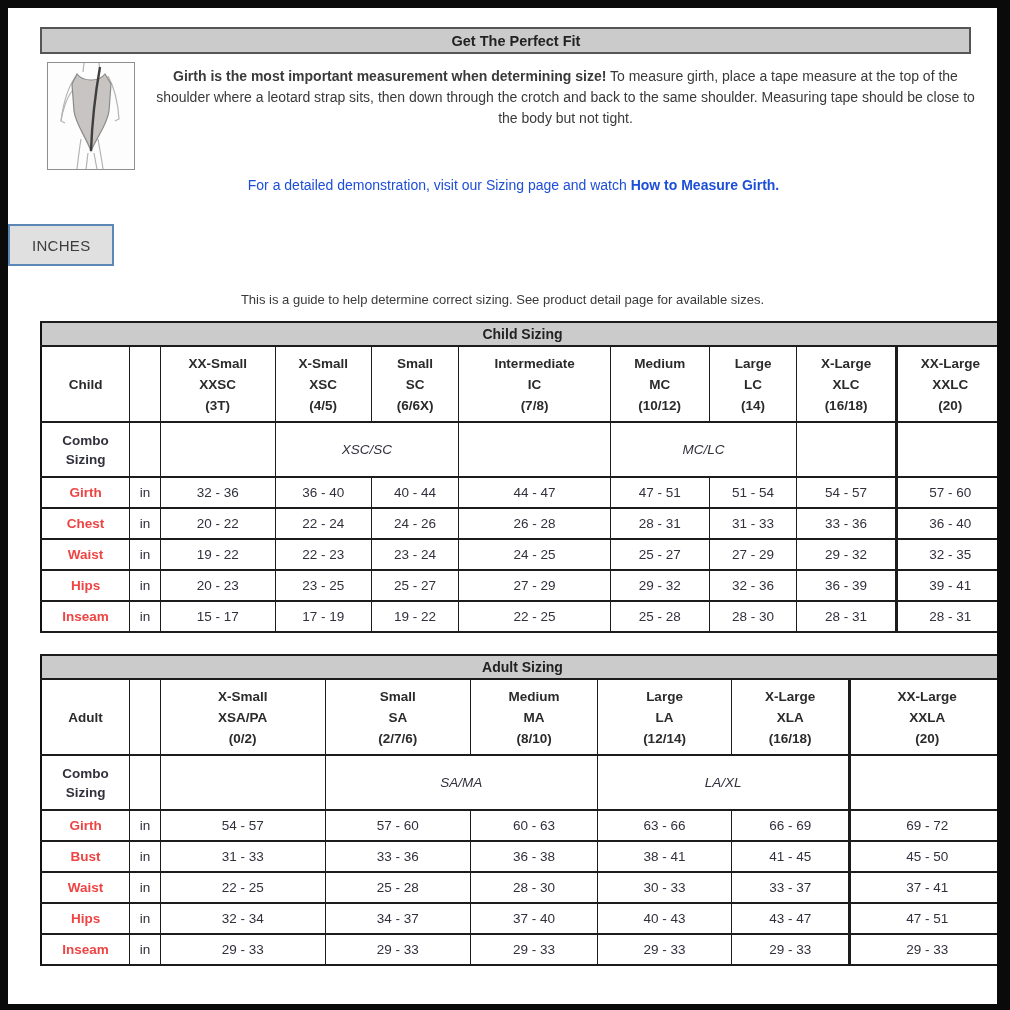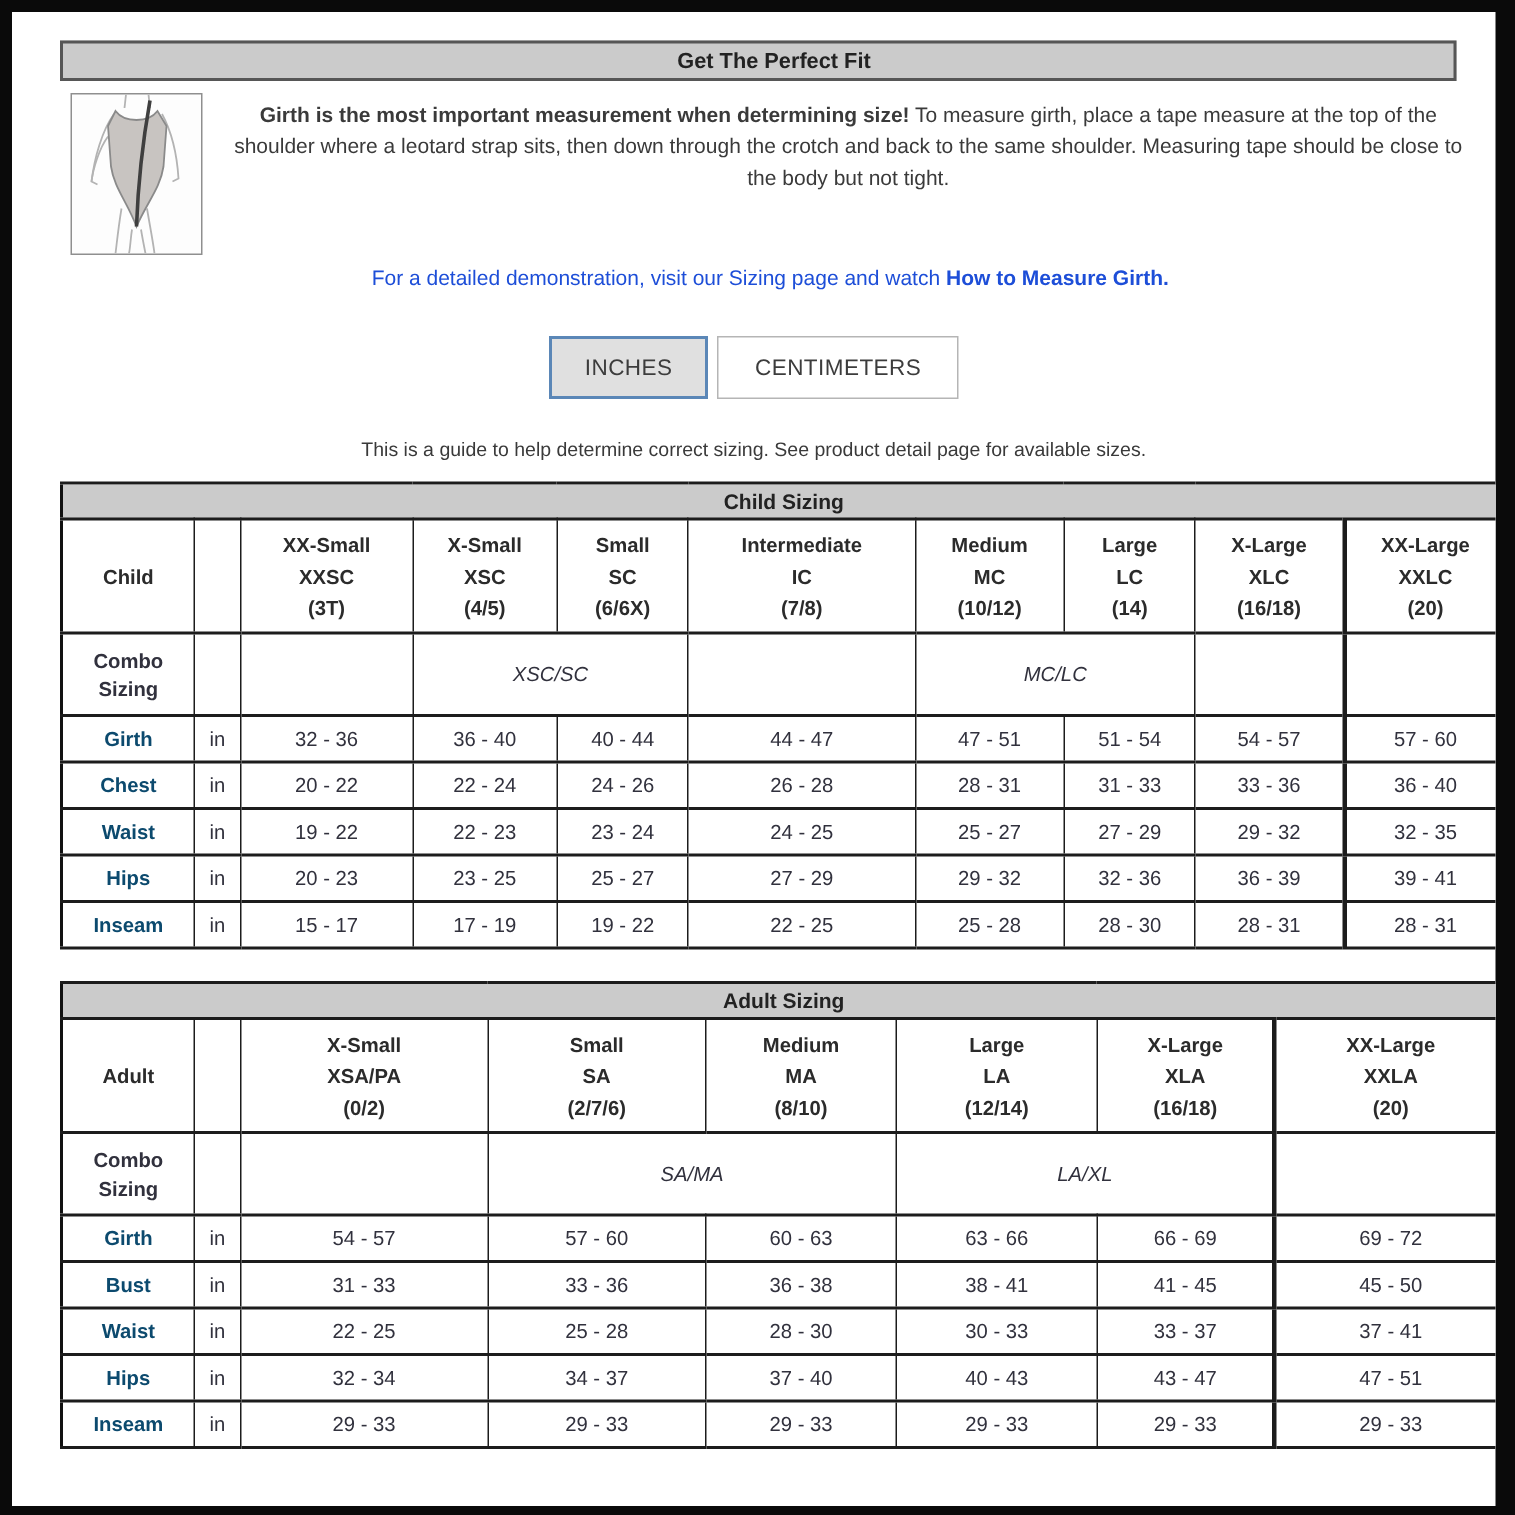--- a/index.html
+++ b/index.html
@@ -16,42 +16,42 @@
 
   
   .intro { position:relative; margin:6px 10px 0 32px; min-height:112px; }
   .figure-box { position:absolute; left:7px; top:2px; width:88px; height:108px;
                 border:1px solid #8f8f8f; background:#fdfdfd; }
   .intro-text { padding:6px 6px 0 110px; text-align:center; font-size:14px;
                 line-height:21px; color:#3a3a3a; }
   .demo-line { margin-top:48px; text-align:center; font-size:14px; color:#1d4ed8; }
 
   
-  .unit-buttons { margin-top:31px; display:flex; justify-content:center; gap:6px; }
+  .unit-buttons { margin-top:31px; display:flex; justify-content:flex-start; gap:20px; }
   .btn { font-family:"Liberation Sans", sans-serif; font-size:15px; color:#3c3c3c;
          height:42px; cursor:pointer; letter-spacing:0.3px; }
   .btn.selected { background:#e0e0e0; border:2px solid #5b87b7; padding:0 22px; }
   .btn.plain { background:#ffffff; border:1px solid #b5b5b5; padding:0 24px; }
 
   .note { margin-top:26px; text-align:center; font-size:13px; color:#3a3a3a; }
 
   
   table.sizing { margin:14px 0 0 32px; width:965px; border-collapse:collapse;
                  table-layout:fixed; background:#fff; }
   table.sizing th, table.sizing td {
       border:1px solid #1c1c1c; border-top-width:2px; border-bottom-width:2px;
       text-align:center; vertical-align:middle; font-size:13.5px; color:#31313d;
       padding:2px 2px; overflow:hidden; }
   table.sizing { border:2px solid #111; }
   tr.title-row th { background:#cbcbcb; height:24px; font-weight:bold; font-size:14px; color:#222; }
   tr.head-row th { height:76px; font-weight:bold; color:#2b2b2b; line-height:21px; }
   tr.combo-row th, tr.combo-row td { height:55px; }
   tr.combo-row th { font-weight:bold; line-height:19px; }
   tr.data-row th, tr.data-row td { height:31px; }
-  tr.data-row th { font-weight:bold; color:#0c4a6e; }
+  tr.data-row th { font-weight:bold; color:#ef4444; }
   td.unit, tr.data-row td { font-weight:normal; }
   .thick-left { border-left-width:3px !important; }
   .corner-th { font-weight:bold; }
   table.adult { margin-top:21px; }
   .combo-cell { font-weight:normal;font-style:italic; }
 </style>
 </head>
 <body>
 
 <div class="frame">
@@ -78,21 +78,20 @@
         <path d="M29 11 C35 19 51 19 57 11 L63 21 61 48 C59 62 50 72 43 88 C37 72 28 62 26 48 L24 21 Z" fill="#c8c4c1" stroke="#8a8a8a" stroke-width="1.2"></path>
         <path d="M52 4 C47 32 44 60 43 88" fill="none" stroke="#3f3f3f" stroke-width="2.4"></path>
       </svg>
     </div>
     <p class="intro-text"><b>Girth is the most important measurement when determining size!</b><span> To measure girth, place a tape measure at the top of the shoulder where a leotard strap sits, then down through the crotch and back to the same shoulder. Measuring tape should be close to the body but not tight.</span></p>
     <p class="demo-line"><span>For a detailed demonstration, visit our Sizing page and watch </span><b>How to Measure Girth.</b></p>
   </div>
 
   <div class="unit-buttons">
     <button class="btn selected">INCHES</button>
-    <button class="btn plain">CENTIMETERS</button>
   </div>
 
   <p class="note">This is a guide to help determine correct sizing. See product detail page for available sizes.</p>
 
   <table class="sizing child">
     <colgroup>
       <col style="width:9.2%">
           <col style="width:3.2%">
           <col style="width:11.9%">
           <col style="width:10%">

